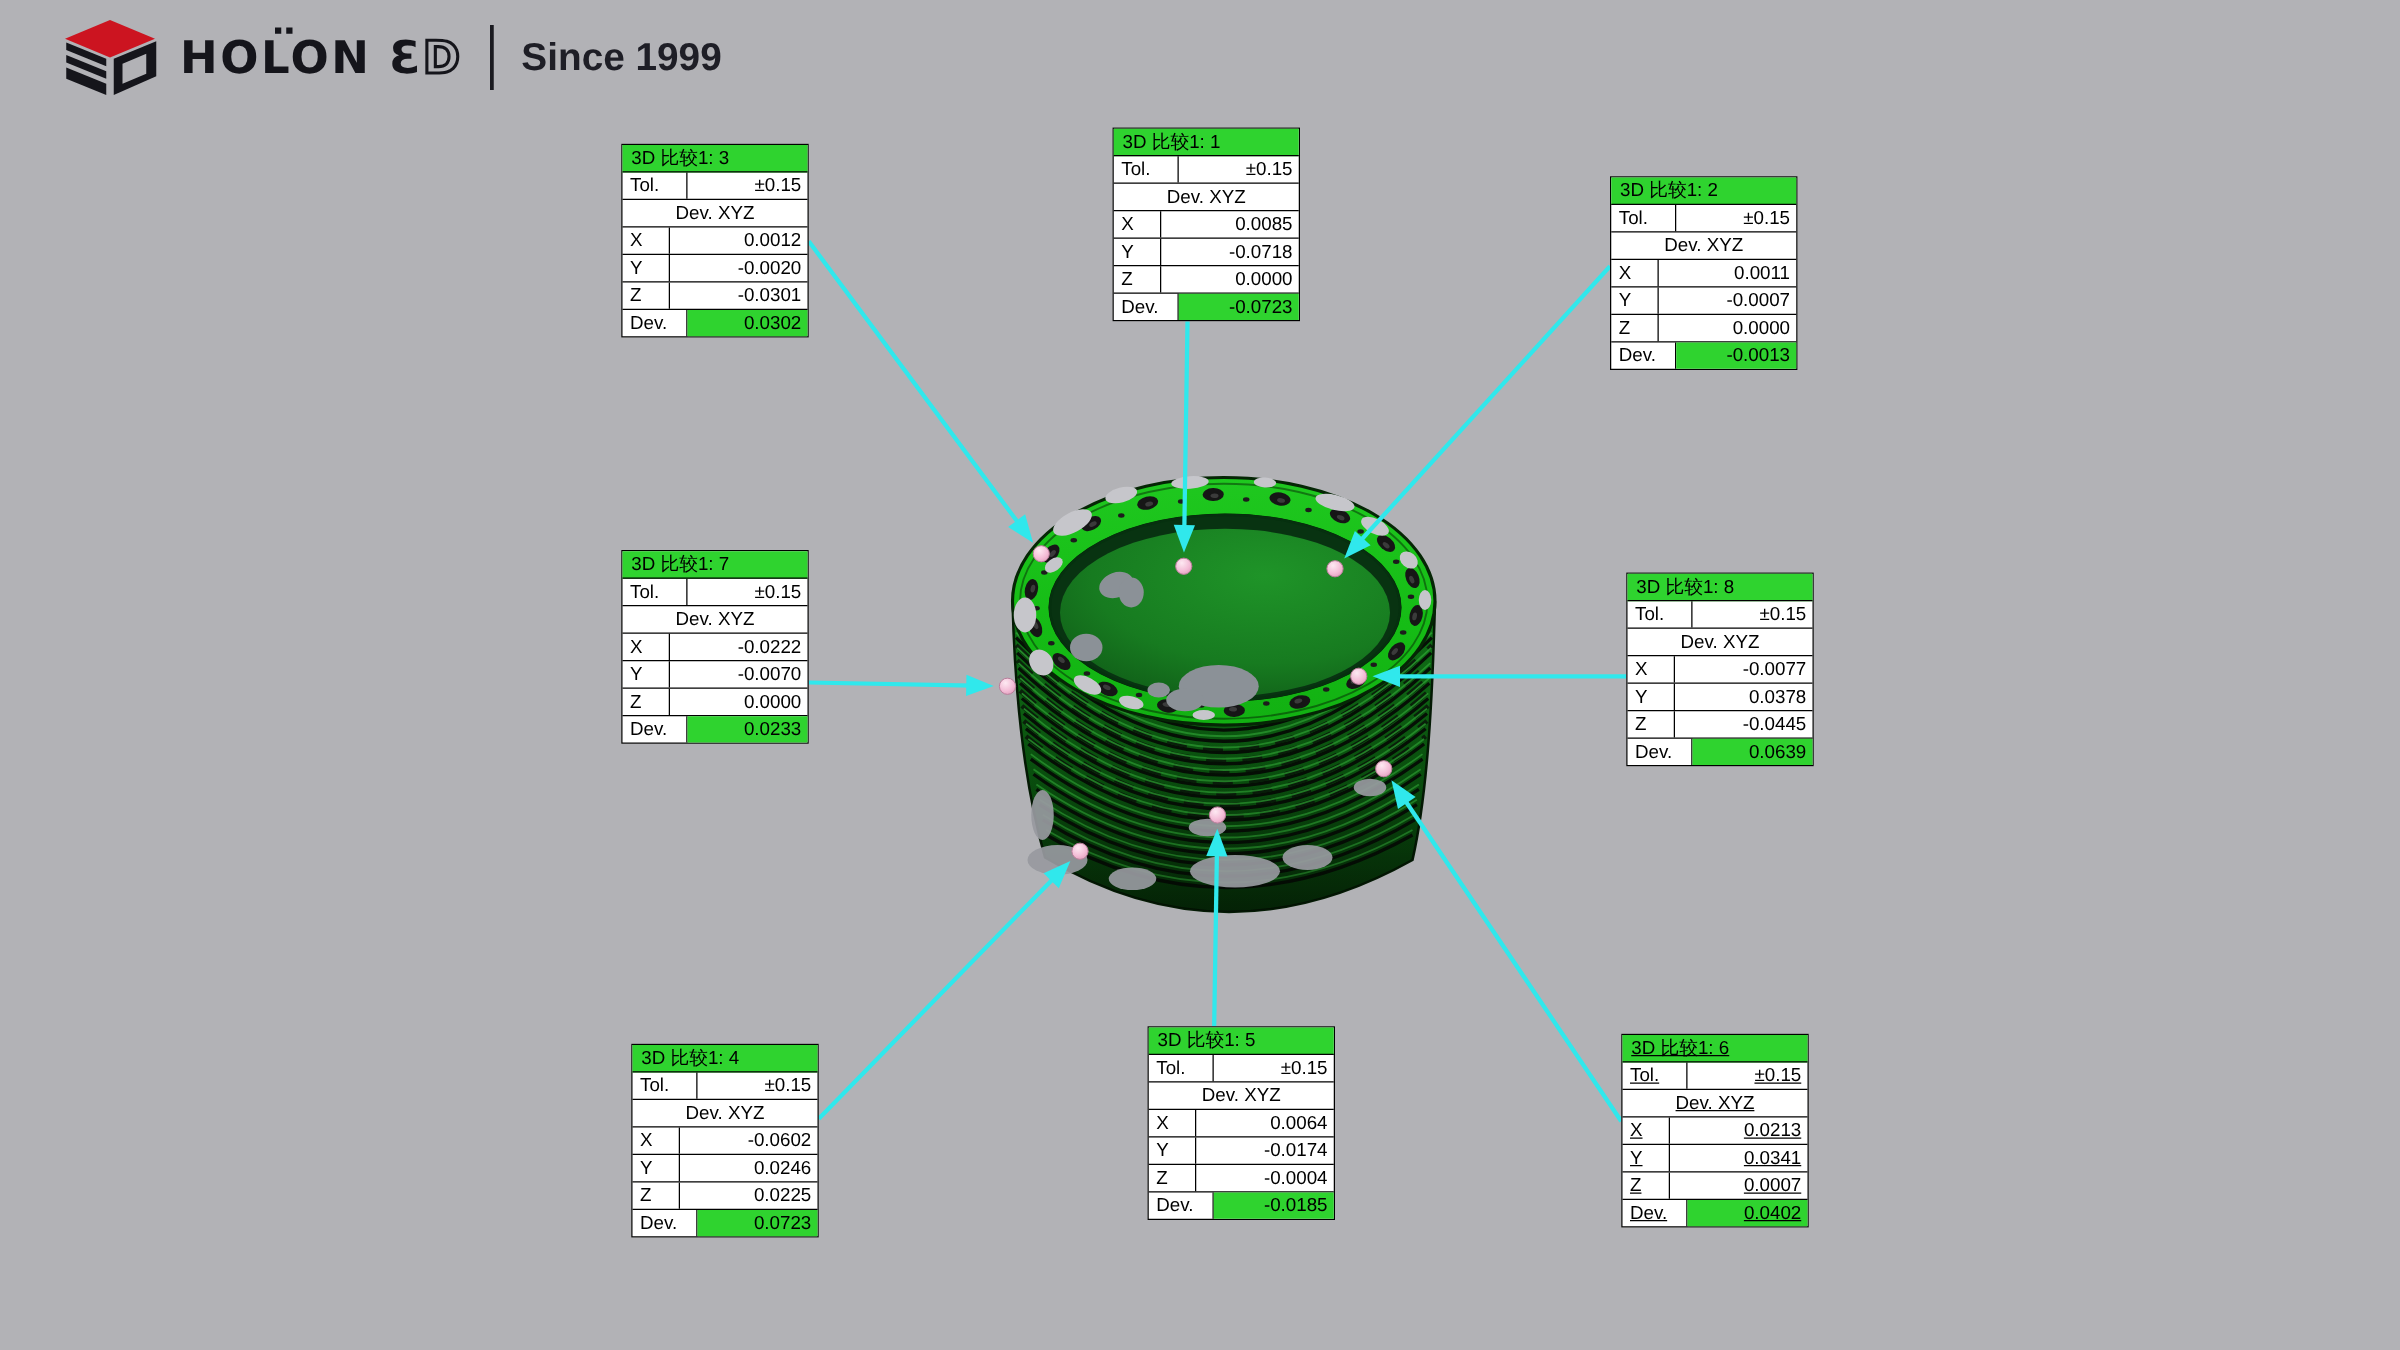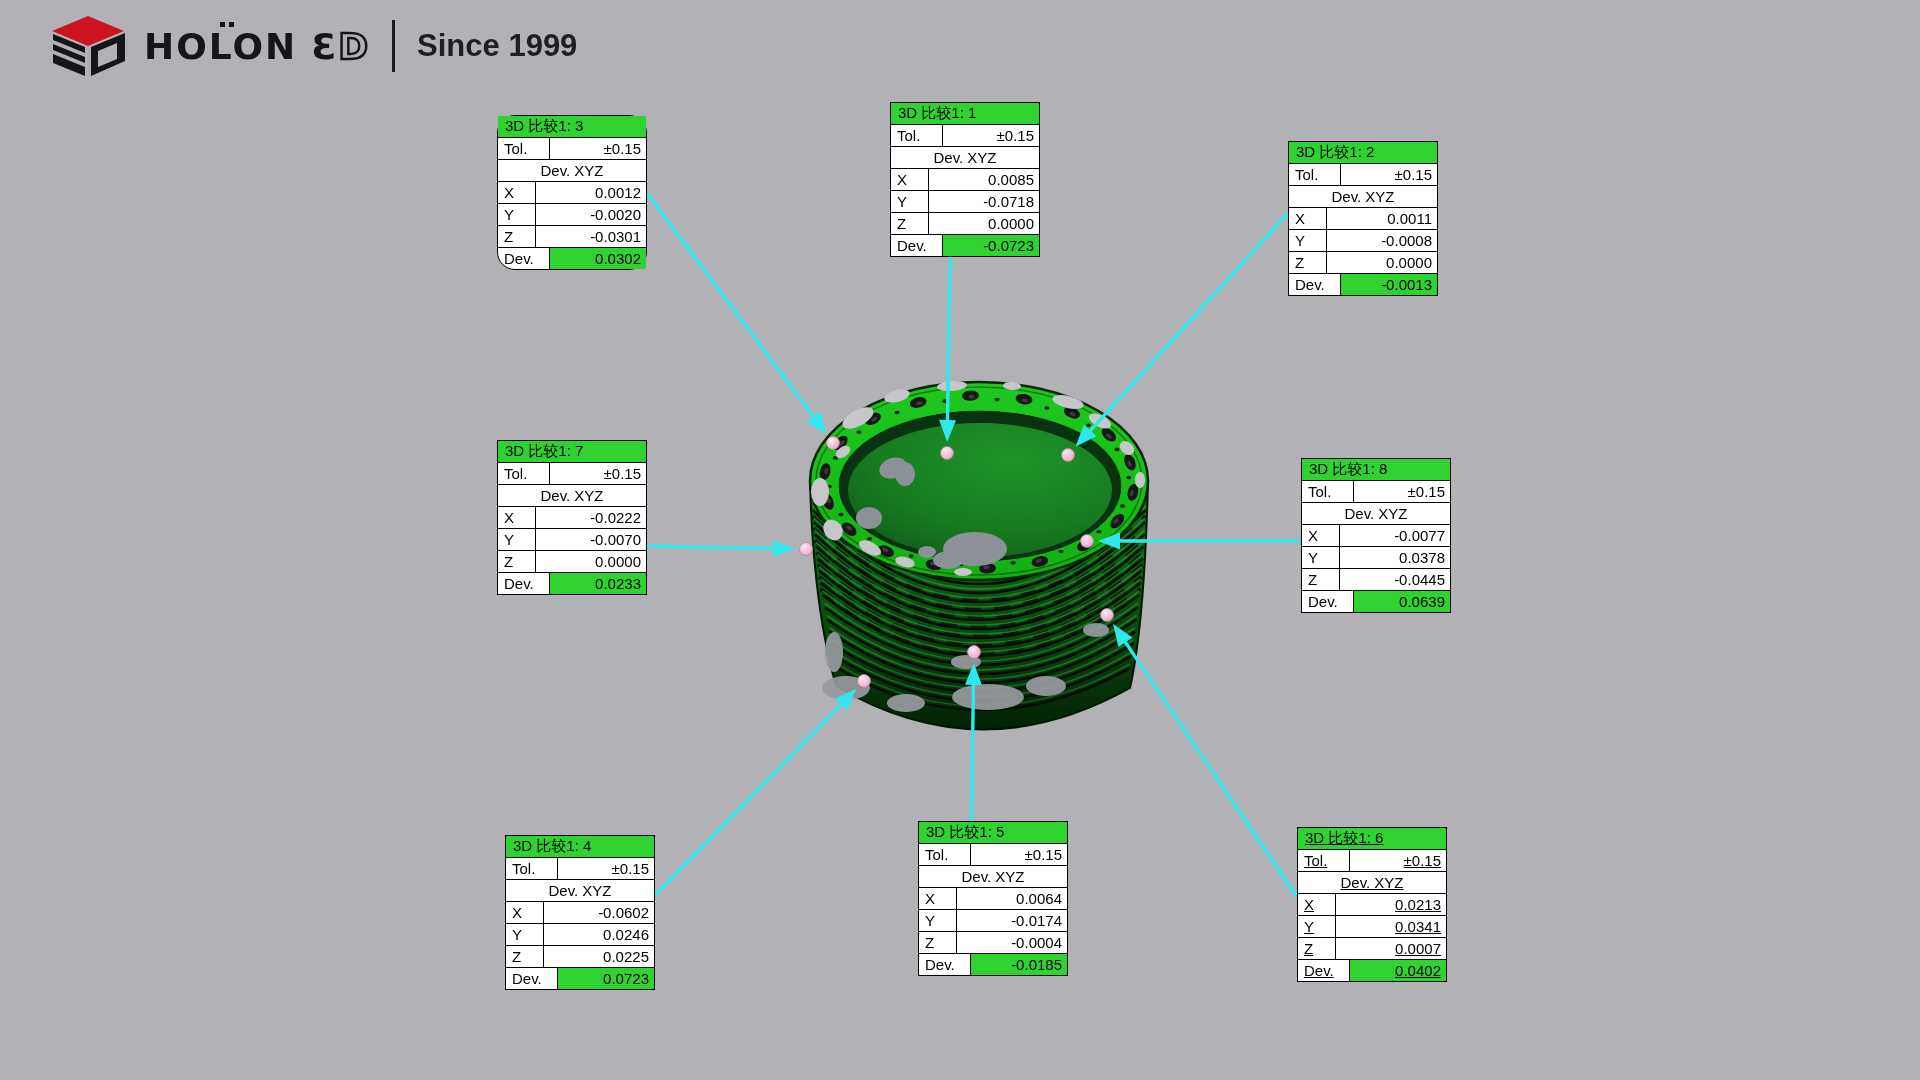--- a/index.html
+++ b/index.html
@@ -325,32 +325,32 @@
       <div class="anno-label w-lg">Tol.</div>
       <div class="anno-value">±0.15</div>
     </div>
     <div class="anno-row anno-span">Dev. XYZ</div>
     <div class="anno-row">
       <div class="anno-label w-sm">X</div>
       <div class="anno-value">0.0011</div>
     </div>
     <div class="anno-row">
       <div class="anno-label w-sm">Y</div>
-      <div class="anno-value">-0.0008</div>
+      <div class="anno-value">-0.0007</div>
     </div>
     <div class="anno-row">
       <div class="anno-label w-sm">Z</div>
       <div class="anno-value">0.0000</div>
     </div>
     <div class="anno-row">
       <div class="anno-label w-lg">Dev.</div>
       <div class="anno-value anno-dev">-0.0013</div>
     </div>
   </div>
-      <div class="anno" style="left: 497px; top: 115px; border-radius: 18px;">
+      <div class="anno" style="left: 497px; top: 115px;">
     <div class="anno-header">3D 比较1: 3</div>
     <div class="anno-row">
       <div class="anno-label w-lg">Tol.</div>
       <div class="anno-value">±0.15</div>
     </div>
     <div class="anno-row anno-span">Dev. XYZ</div>
     <div class="anno-row">
       <div class="anno-label w-sm">X</div>
       <div class="anno-value">0.0012</div>
     </div>

